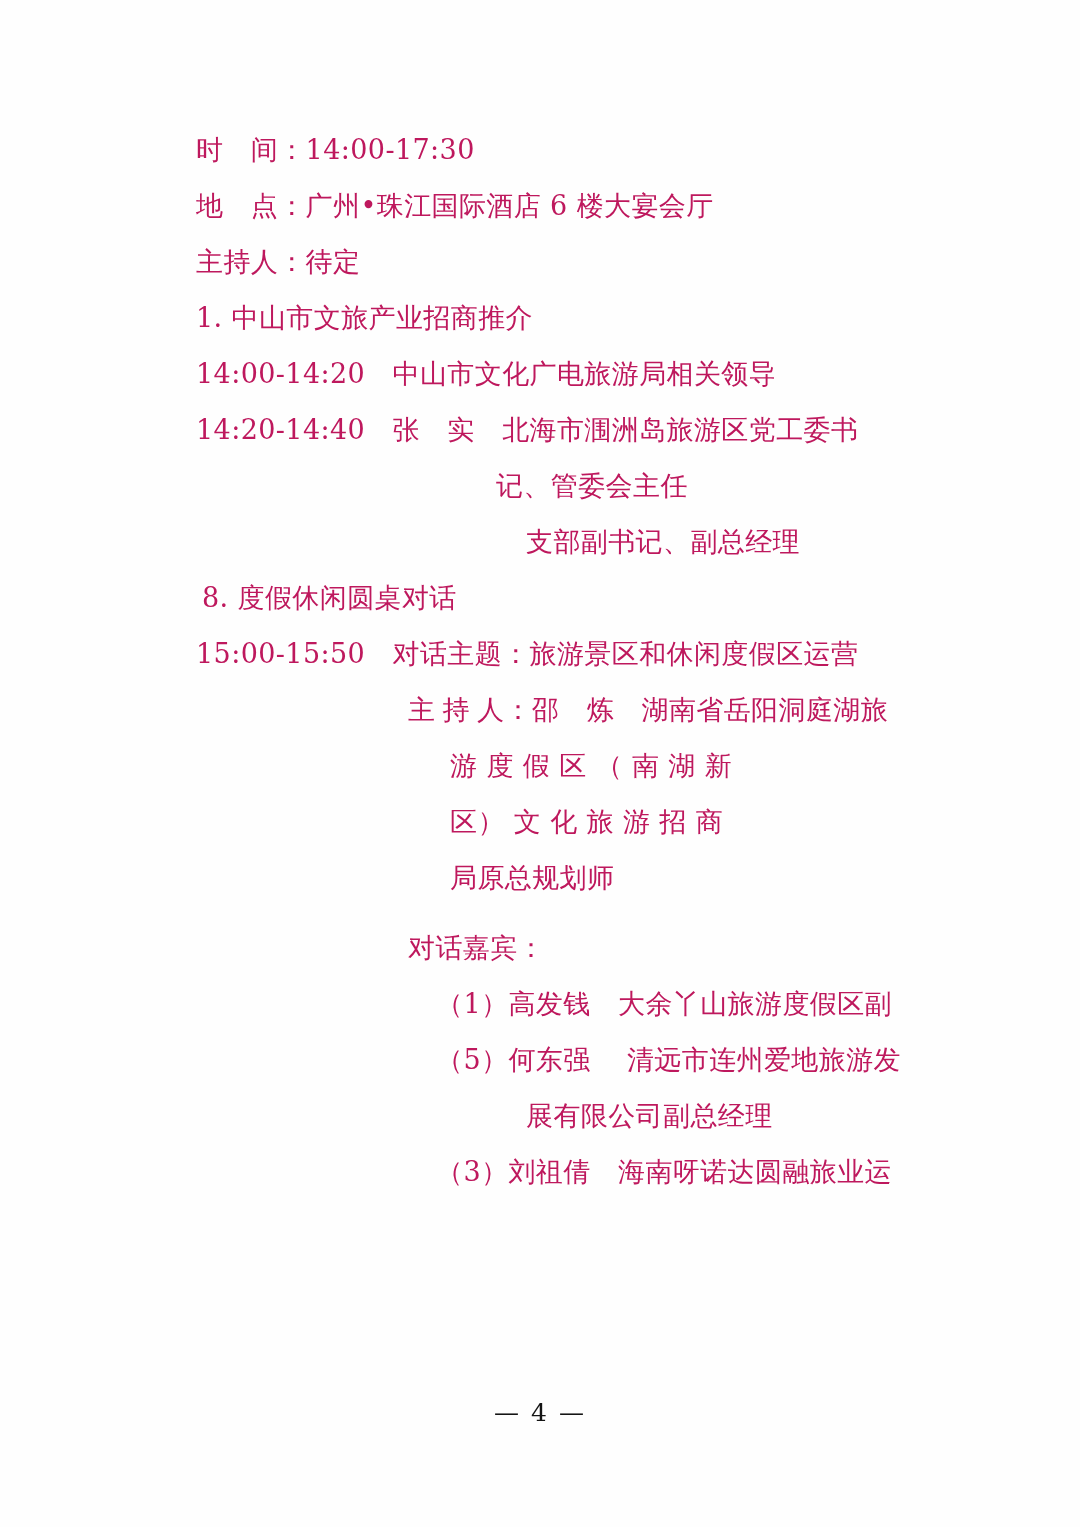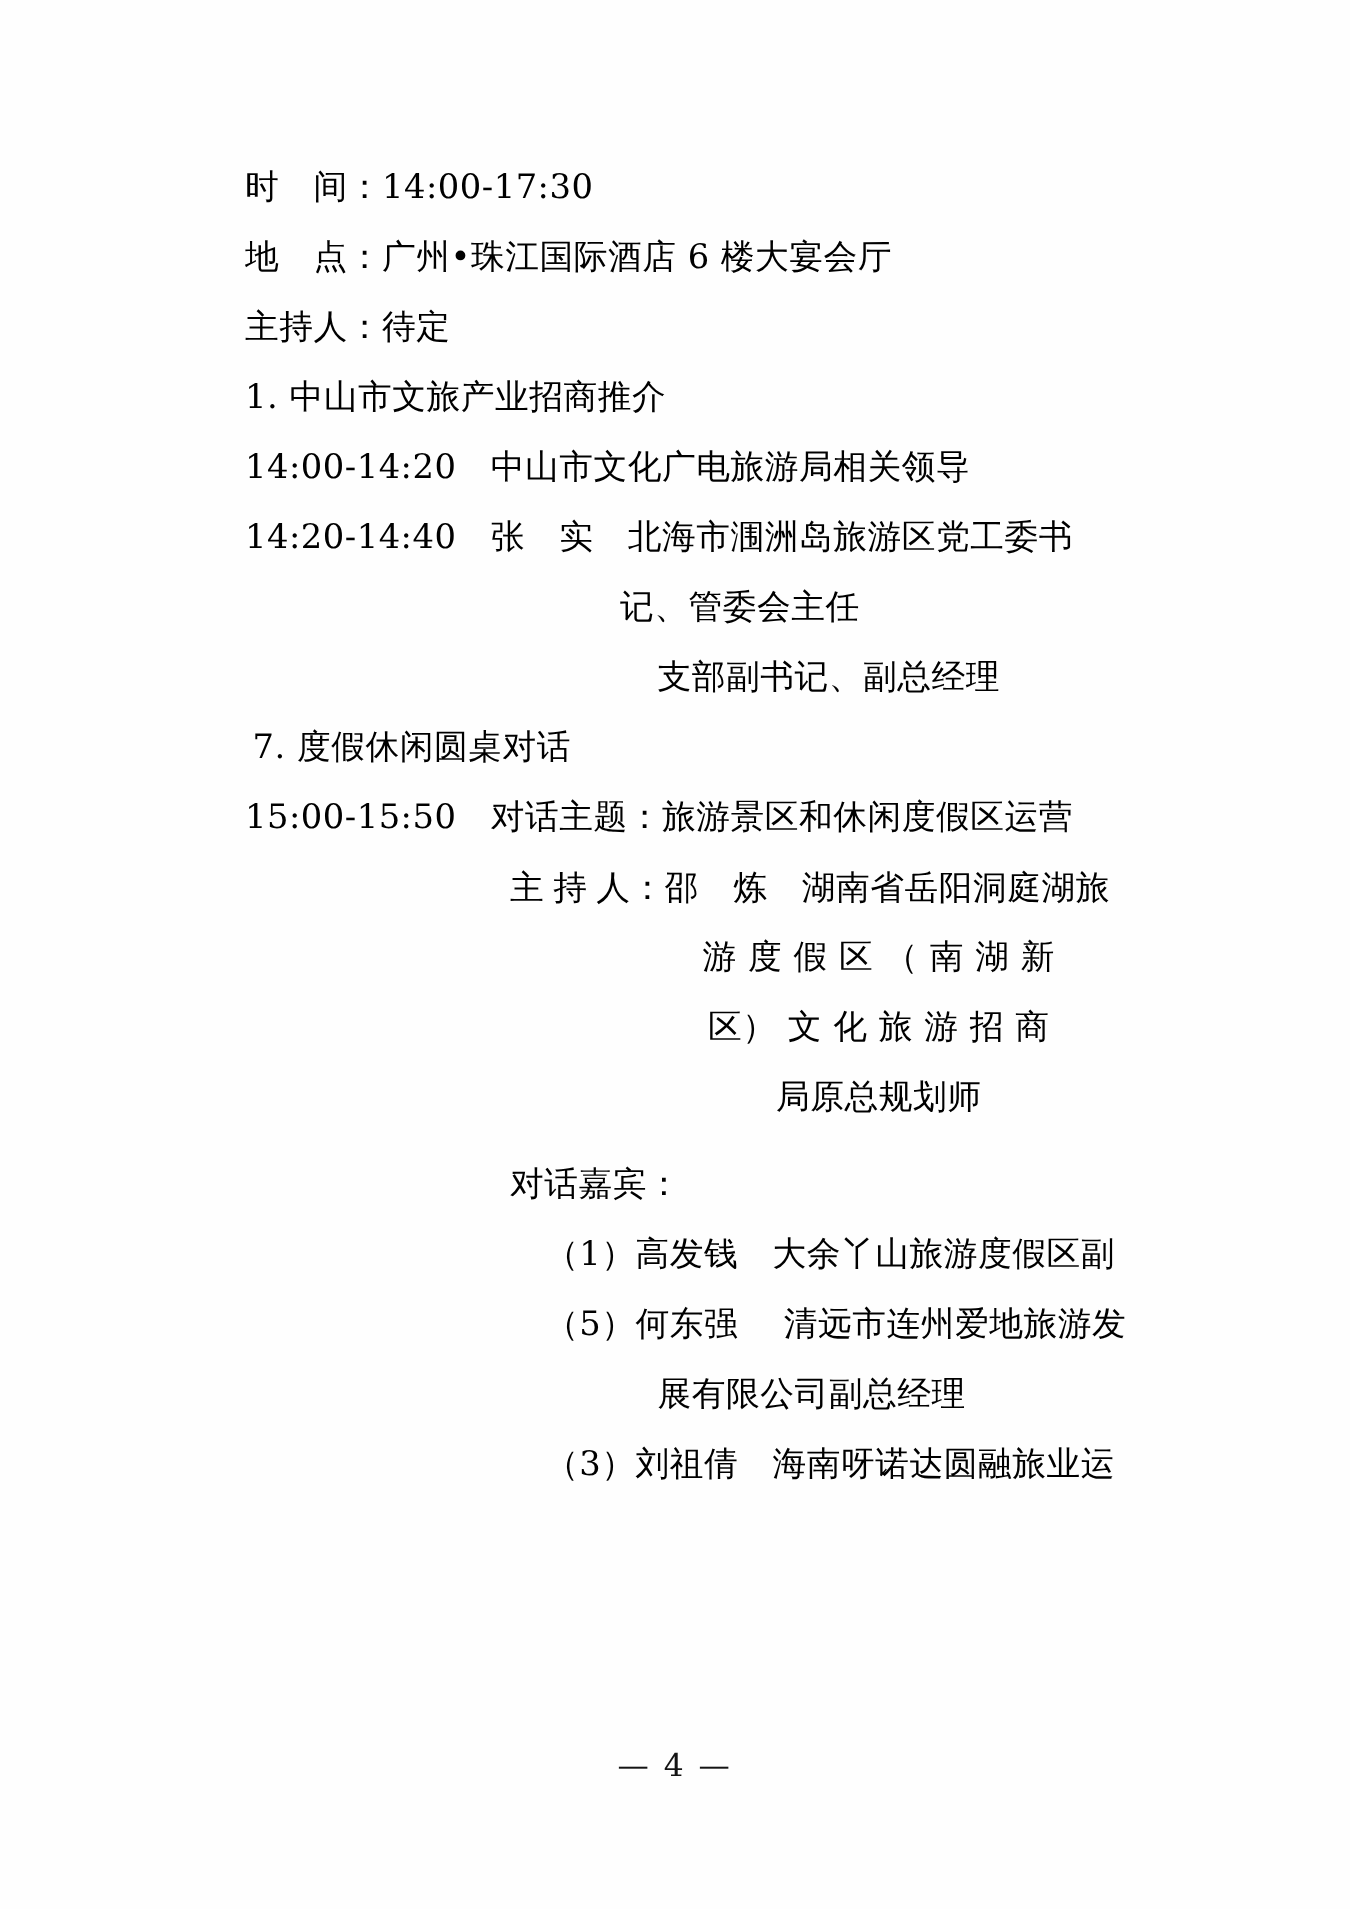--- a/index.html
+++ b/index.html
@@ -26,28 +26,28 @@
     position: absolute;
     left: 196px;
     top: 122px;
     width: 760px;
   }
   .line {
     font-size: 27px;
     line-height: 56px;
     letter-spacing: 0.4px;
     white-space: pre;
-    color: #000000;
+    color: #be185d;
   }
   .indent-1 { padding-left: 0px; }
   .indent-2 { padding-left: 6px; }
   .hang-1 { padding-left: 300px; }
   .hang-2 { padding-left: 212px; font-family: Liberation Serif, serif; }
   .hang-3 { padding-left: 330px; }
-  .hang-4 { padding-left: 254px; text-align: center; }
+  .hang-4 { padding-left: 254px; }
   .hang-5 { padding-left: 212px; }
   .hang-6 { padding-left: 240px; }
   .spacer-sm { height: 14px; }
   .footer {
     position: absolute;
     left: 0;
     top: 1398px;
     width: 1080px;
     text-align: center;
     font-size: 25px;
@@ -64,21 +64,21 @@
   <div class="doc-body">
 
     <div class="line indent-1">时　间：14:00-17:30</div>
     <div class="line indent-1">地　点：广州•珠江国际酒店 6 楼大宴会厅</div>
     <div class="line indent-1">主持人：待定</div>
     <div class="line indent-1">1. 中山市文旅产业招商推介</div>
     <div class="line indent-1">14:00-14:20　中山市文化广电旅游局相关领导</div>
     <div class="line indent-1">14:20-14:40　张　实　北海市涠洲岛旅游区党工委书</div>
     <div class="line hang-1">记、管委会主任</div>
     <div class="line hang-3">支部副书记、副总经理</div>
-    <div class="line indent-2">7. 度假休闲圆桌对话</div>
+    <div class="line indent-2">8. 度假休闲圆桌对话</div>
     <div class="line indent-1">15:00-15:50　对话主题：旅游景区和休闲度假区运营</div>
     <div class="line hang-2">主 持 人：邵　炼　湖南省岳阳洞庭湖旅</div>
     <div class="line hang-4">游 度 假 区 （ 南 湖 新</div>
     <div class="line hang-4">区） 文 化 旅 游 招 商</div>
     <div class="line hang-4">局原总规划师</div>
     <div class="spacer-sm"></div>
     <div class="line hang-5">对话嘉宾：</div>
     <div class="line hang-6">（1）高发钱　大余丫山旅游度假区副</div>
     <div class="line hang-6">（5）何东强　 清远市连州爱地旅游发</div>
     <div class="line hang-3">展有限公司副总经理</div>

